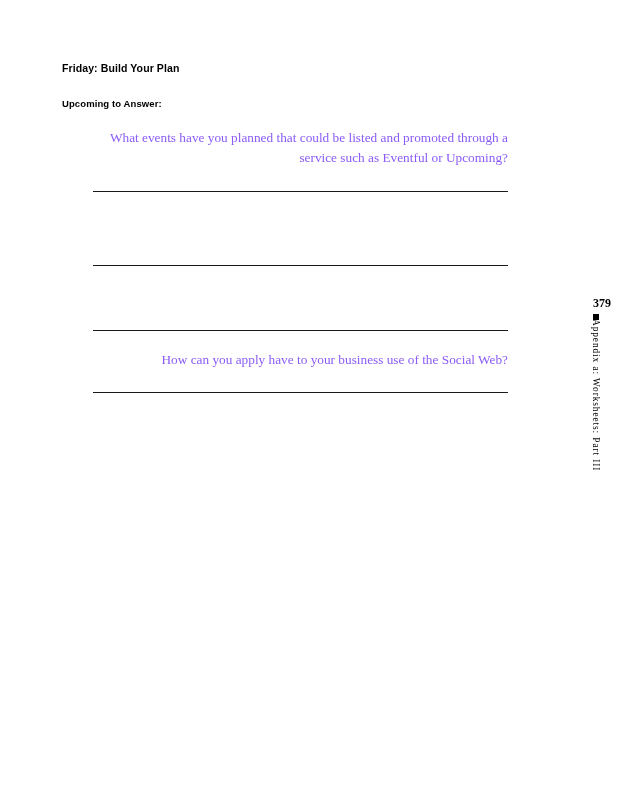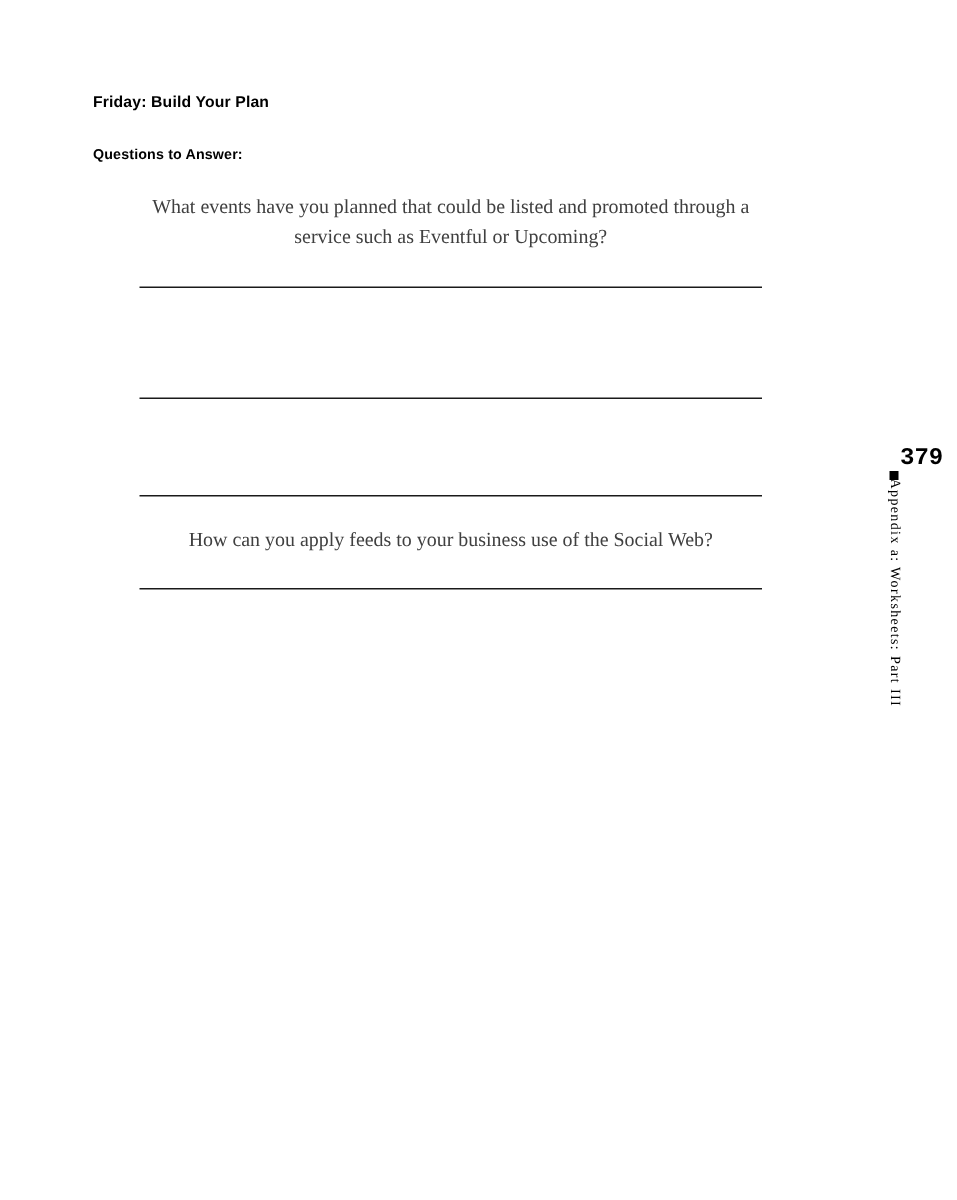--- a/index.html
+++ b/index.html
@@ -44,47 +44,47 @@
   }
   .qblock {
     position: absolute;
     left: 93px;
     width: 415px;
   }
   .qtext {
     font-family: "Liberation Serif", serif;
     font-size: 13.3px;
     line-height: 1.48;
-    color: #404040;
-    text-align: center;
+    color: #8b5cf6;
+    text-align: right;
   }
   .answer-rule {
     position: absolute;
     left: 93px;
     width: 415px;
     height: 0;
     border-top: 1px solid #1a1a1a;
   }
   
   .side-rail {
     position: absolute;
     left: 584px;
     top: 296px;
     width: 24px;
     height: 260px;
   }
   .folio {
     position: absolute;
-    left: 16px;
+    left: 6px;
     top: 0;
     width: 24px;
     text-align: center;
-    font-family: Liberation Mono, monospace;
+    font-family: Liberation Serif, serif;
     font-weight: bold;
-    font-size: 16px;
+    font-size: 12px;
     color: #000;
   }
   .rail-mark {
     position: absolute;
     left: 9px;
     top: 18px;
     width: 6px;
     height: 6px;
     background: #000;
   }
@@ -103,33 +103,33 @@
     white-space: nowrap;
   }
 </style>
 </head>
 <body>
 
 <div class="page">
 
   <div class="section-title">Friday: Build Your Plan</div>
 
-  <div class="subhead">Questions to Answer:</div>
+  <div class="subhead">Upcoming to Answer:</div>
 
   <div class="qblock" style="top:128px;">
     <div class="qtext">What events have you planned that could be listed and promoted through a service such as Eventful or Upcoming?</div>
   </div>
   <div class="answer-rule" style="top:191px;"></div>
 
   <div class="answer-rule" style="top:265px;"></div>
 
   <div class="answer-rule" style="top:330px;"></div>
 
   <div class="qblock" style="top:350px;">
-    <div class="qtext">How can you apply feeds to your business use of the Social Web?</div>
+    <div class="qtext">How can you apply have to your business use of the Social Web?</div>
   </div>
   <div class="answer-rule" style="top:392px;"></div>
 
   <div class="side-rail">
     <div class="folio">379</div>
     <div class="rail-mark"></div>
     <div class="rail-text">Appendix a: Worksheets: Part III</div>
   </div>
 
 </div>

